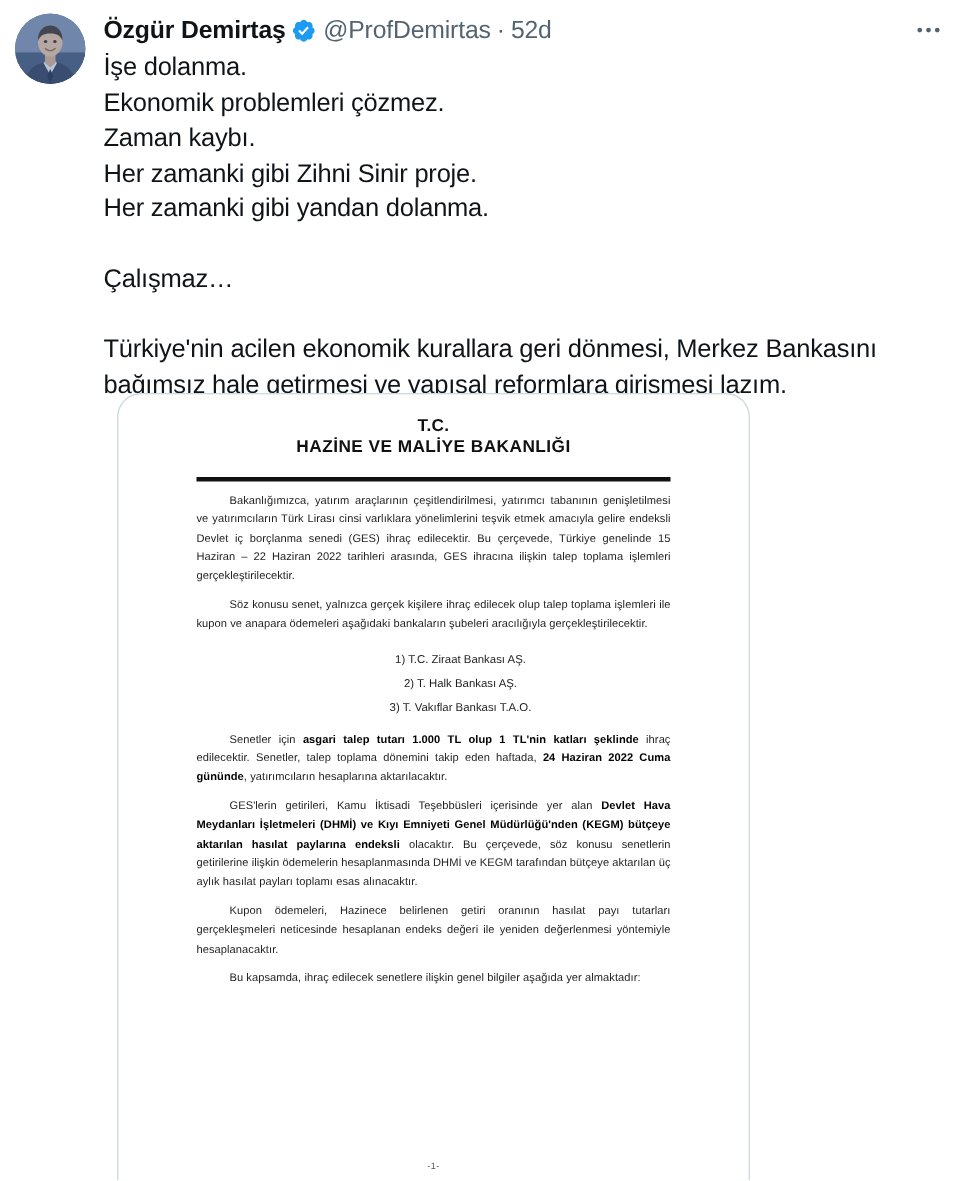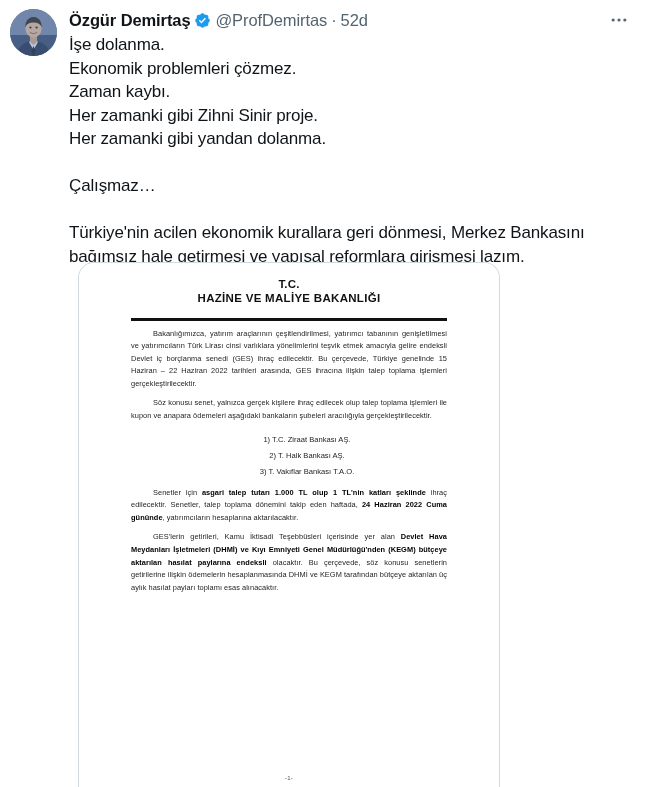--- a/index.html
+++ b/index.html
@@ -325,21 +325,23 @@
         <div class="doc-list">
           <div>1) T.C. Ziraat Bankası AŞ.</div>
           <div>2) T. Halk Bankası AŞ.</div>
           <div>3) T. Vakıflar Bankası T.A.O.</div>
         </div>
 
         <div class="doc-para"><span>Senetler için </span><b>asgari talep tutarı 1.000 TL olup 1 TL'nin katları şeklinde</b><span> ihraç edilecektir. Senetler, talep toplama dönemini takip eden haftada, </span><b>24 Haziran 2022 Cuma gününde</b><span>, yatırımcıların hesaplarına aktarılacaktır.</span></div>
 
         <div class="doc-para"><span>GES'lerin getirileri, Kamu İktisadi Teşebbüsleri içerisinde yer alan </span><b>Devlet Hava Meydanları İşletmeleri (DHMİ) ve Kıyı Emniyeti Genel Müdürlüğü'nden (KEGM) bütçeye aktarılan hasılat paylarına endeksli</b><span> olacaktır. Bu çerçevede, söz konusu senetlerin getirilerine ilişkin ödemelerin hesaplanmasında DHMİ ve KEGM tarafından bütçeye aktarılan üç aylık hasılat payları toplamı esas alınacaktır.</span></div>
 
-
+        <div class="doc-para">Kupon ödemeleri, Hazinece belirlenen getiri oranının hasılat payı tutarları gerçekleşmeleri neticesinde hesaplanan endeks değeri ile yeniden değerlenmesi yöntemiyle hesaplanacaktır.</div>
+
+        <div class="doc-para">Bu kapsamda, ihraç edilecek senetlere ilişkin genel bilgiler aşağıda yer almaktadır:</div>
 
       </div>
 
       <div class="doc-pagenum">-1-</div>
     </div>
   </div>
 
 </div>
 
 </body></html>

